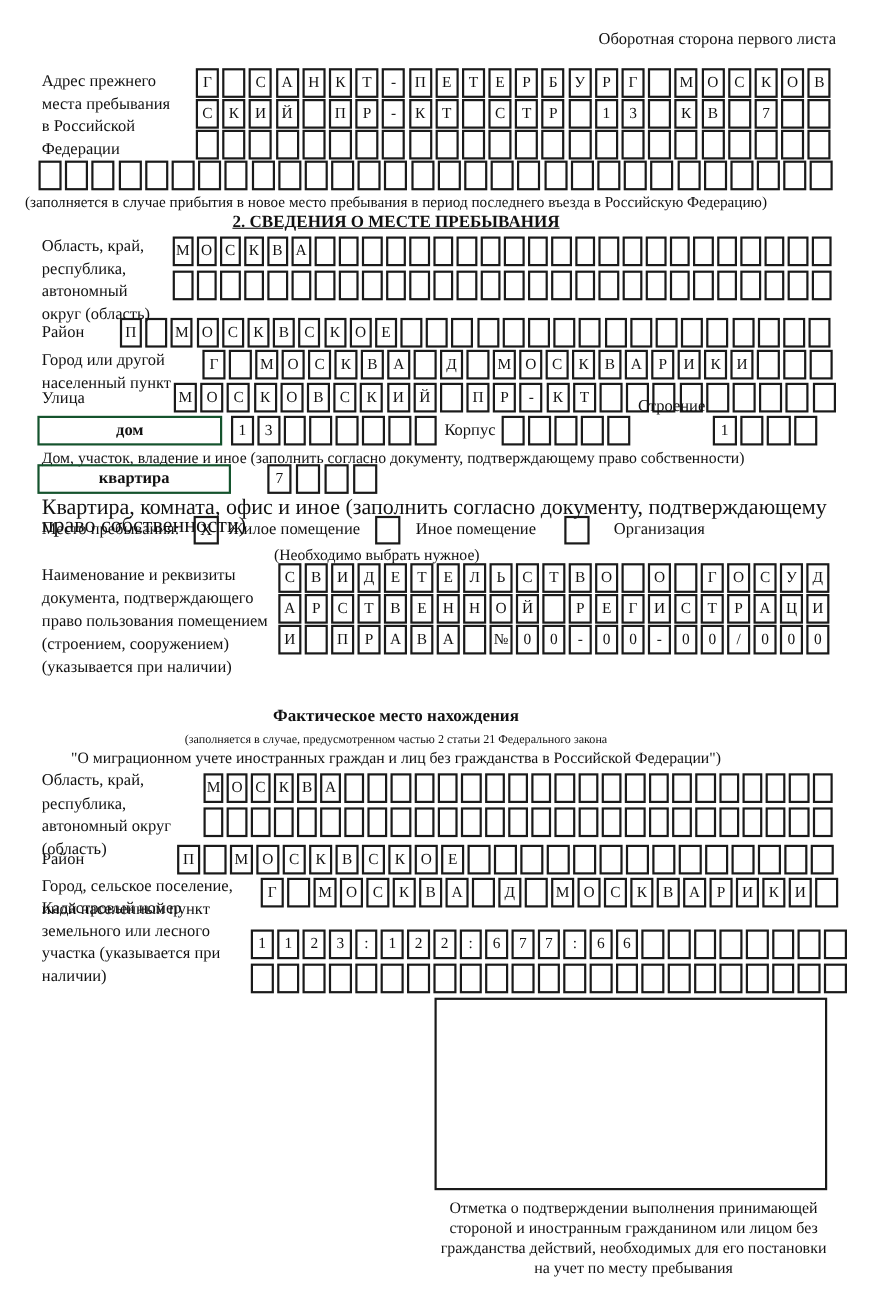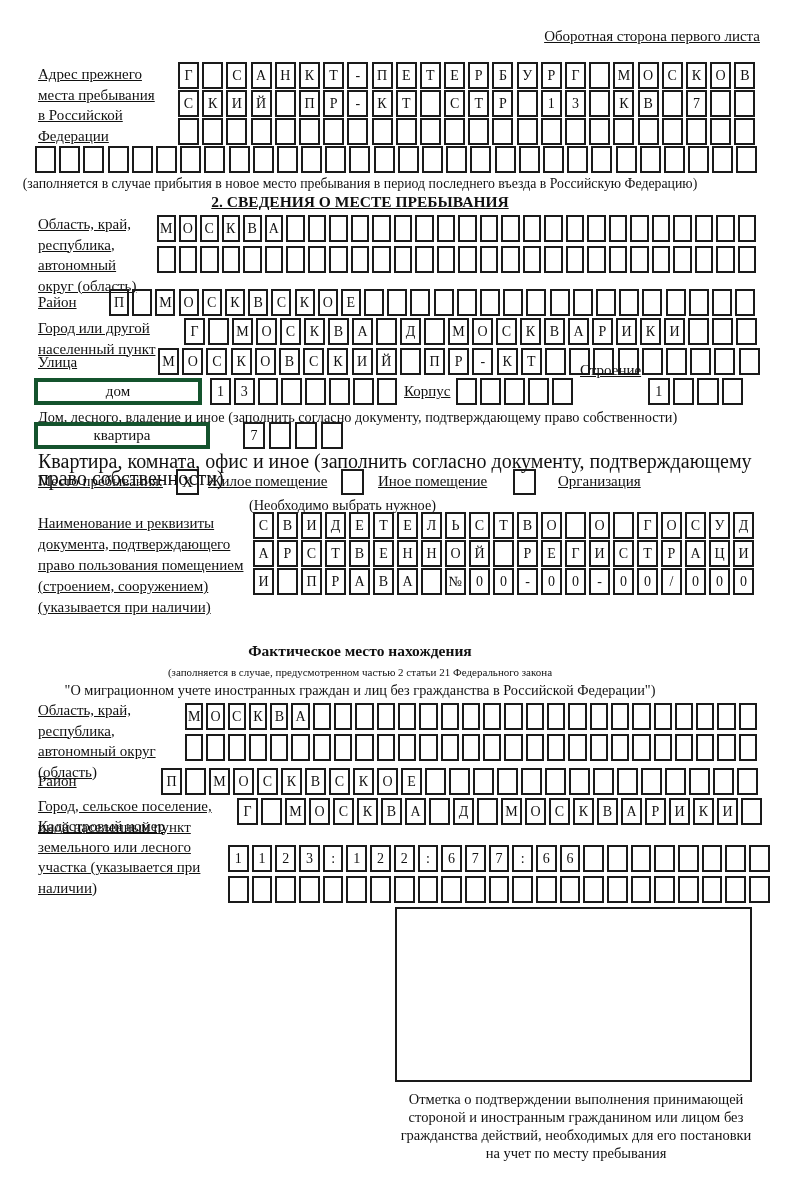--- a/index.html
+++ b/index.html
@@ -1,28 +1,28 @@
 <!DOCTYPE html>
 <html><head>
 <meta charset="utf-8">
 <style>
   html,body{margin:0;padding:0;background:#fff;}
   .page{position:relative;width:800px;height:1180px;background:#ffffff;
         font-family:"Liberation Serif","DejaVu Serif",serif;color:#111;overflow:hidden;}
   .abs{position:absolute;}
-  .lbl{font-size:15px;line-height:20.5px;text-decoration:underline;}
+  .lbl{font-size:15px;line-height:20.5px;}
   .note{font-size:13.8px;line-height:17px;}
   .title{font-weight:bold;font-size:15.5px;}
   .center{width:720px;left:0;text-align:center;}
   .cells{position:absolute;display:flex;}
   .cell{box-sizing:border-box;flex:none;width:var(--w,21px);height:27px;margin-right:var(--g,3px);
         border:2px solid #1a1a1a;display:flex;align-items:center;justify-content:center;
         font-size:14px;line-height:1;}
-  .rect-label{box-sizing:border-box;border:4px solid #14532d;height:27px;display:flex;
-        align-items:center;justify-content:center;font-size:15px;}
+  .rect-label{box-sizing:border-box;border:2px solid #14532d;height:27px;display:flex;
+        align-items:center;justify-content:center;font-size:15px;font-weight:bold;}
   .checkbox{box-sizing:border-box;border:2px solid #1a1a1a;width:23px;height:26px;display:flex;
         align-items:center;justify-content:center;font-size:15px;}
   .stamp{box-sizing:border-box;border:2.5px solid #1a1a1a;background:#fff;}
 </style>
 </head>
 <body>
 
 <div class="page">
 
   <div class="abs lbl" style="left:515px;top:26px;width:245px;text-align:right;">Оборотная сторона первого листа</div>
@@ -312,21 +312,21 @@
       <span class="cell"></span>
       <span class="cell"></span>
     </div>
   <div class="abs lbl" style="left:580px;top:360px;">Строение</div>
   <div class="cells" style="left:648px;top:378px;--w:21.6px;--g:3px;">
       <span class="cell">1</span>
       <span class="cell"></span>
       <span class="cell"></span>
       <span class="cell"></span>
     </div>
-  <div class="abs note" style="left:38px;top:409px;width:720px;font-size:14.3px;">Дом, лесного, владение и иное (заполнить согласно документу, подтверждающему право собственности)</div>
+  <div class="abs note" style="left:38px;top:409px;width:720px;font-size:14.3px;">Дом, участок, владение и иное (заполнить согласно документу, подтверждающему право собственности)</div>
 
   <div class="abs rect-label" style="left:34px;top:422px;width:176px;">квартира</div>
   <div class="cells" style="left:243px;top:422px;--w:22px;--g:4px;">
       <span class="cell">7</span>
       <span class="cell"></span>
       <span class="cell"></span>
       <span class="cell"></span>
     </div>
   <div class="abs note" style="left:38px;top:453px;width:720px;font-size:20px;">Квартира, комната, офис и иное (заполнить согласно документу, подтверждающему право собственности)</div>
 

